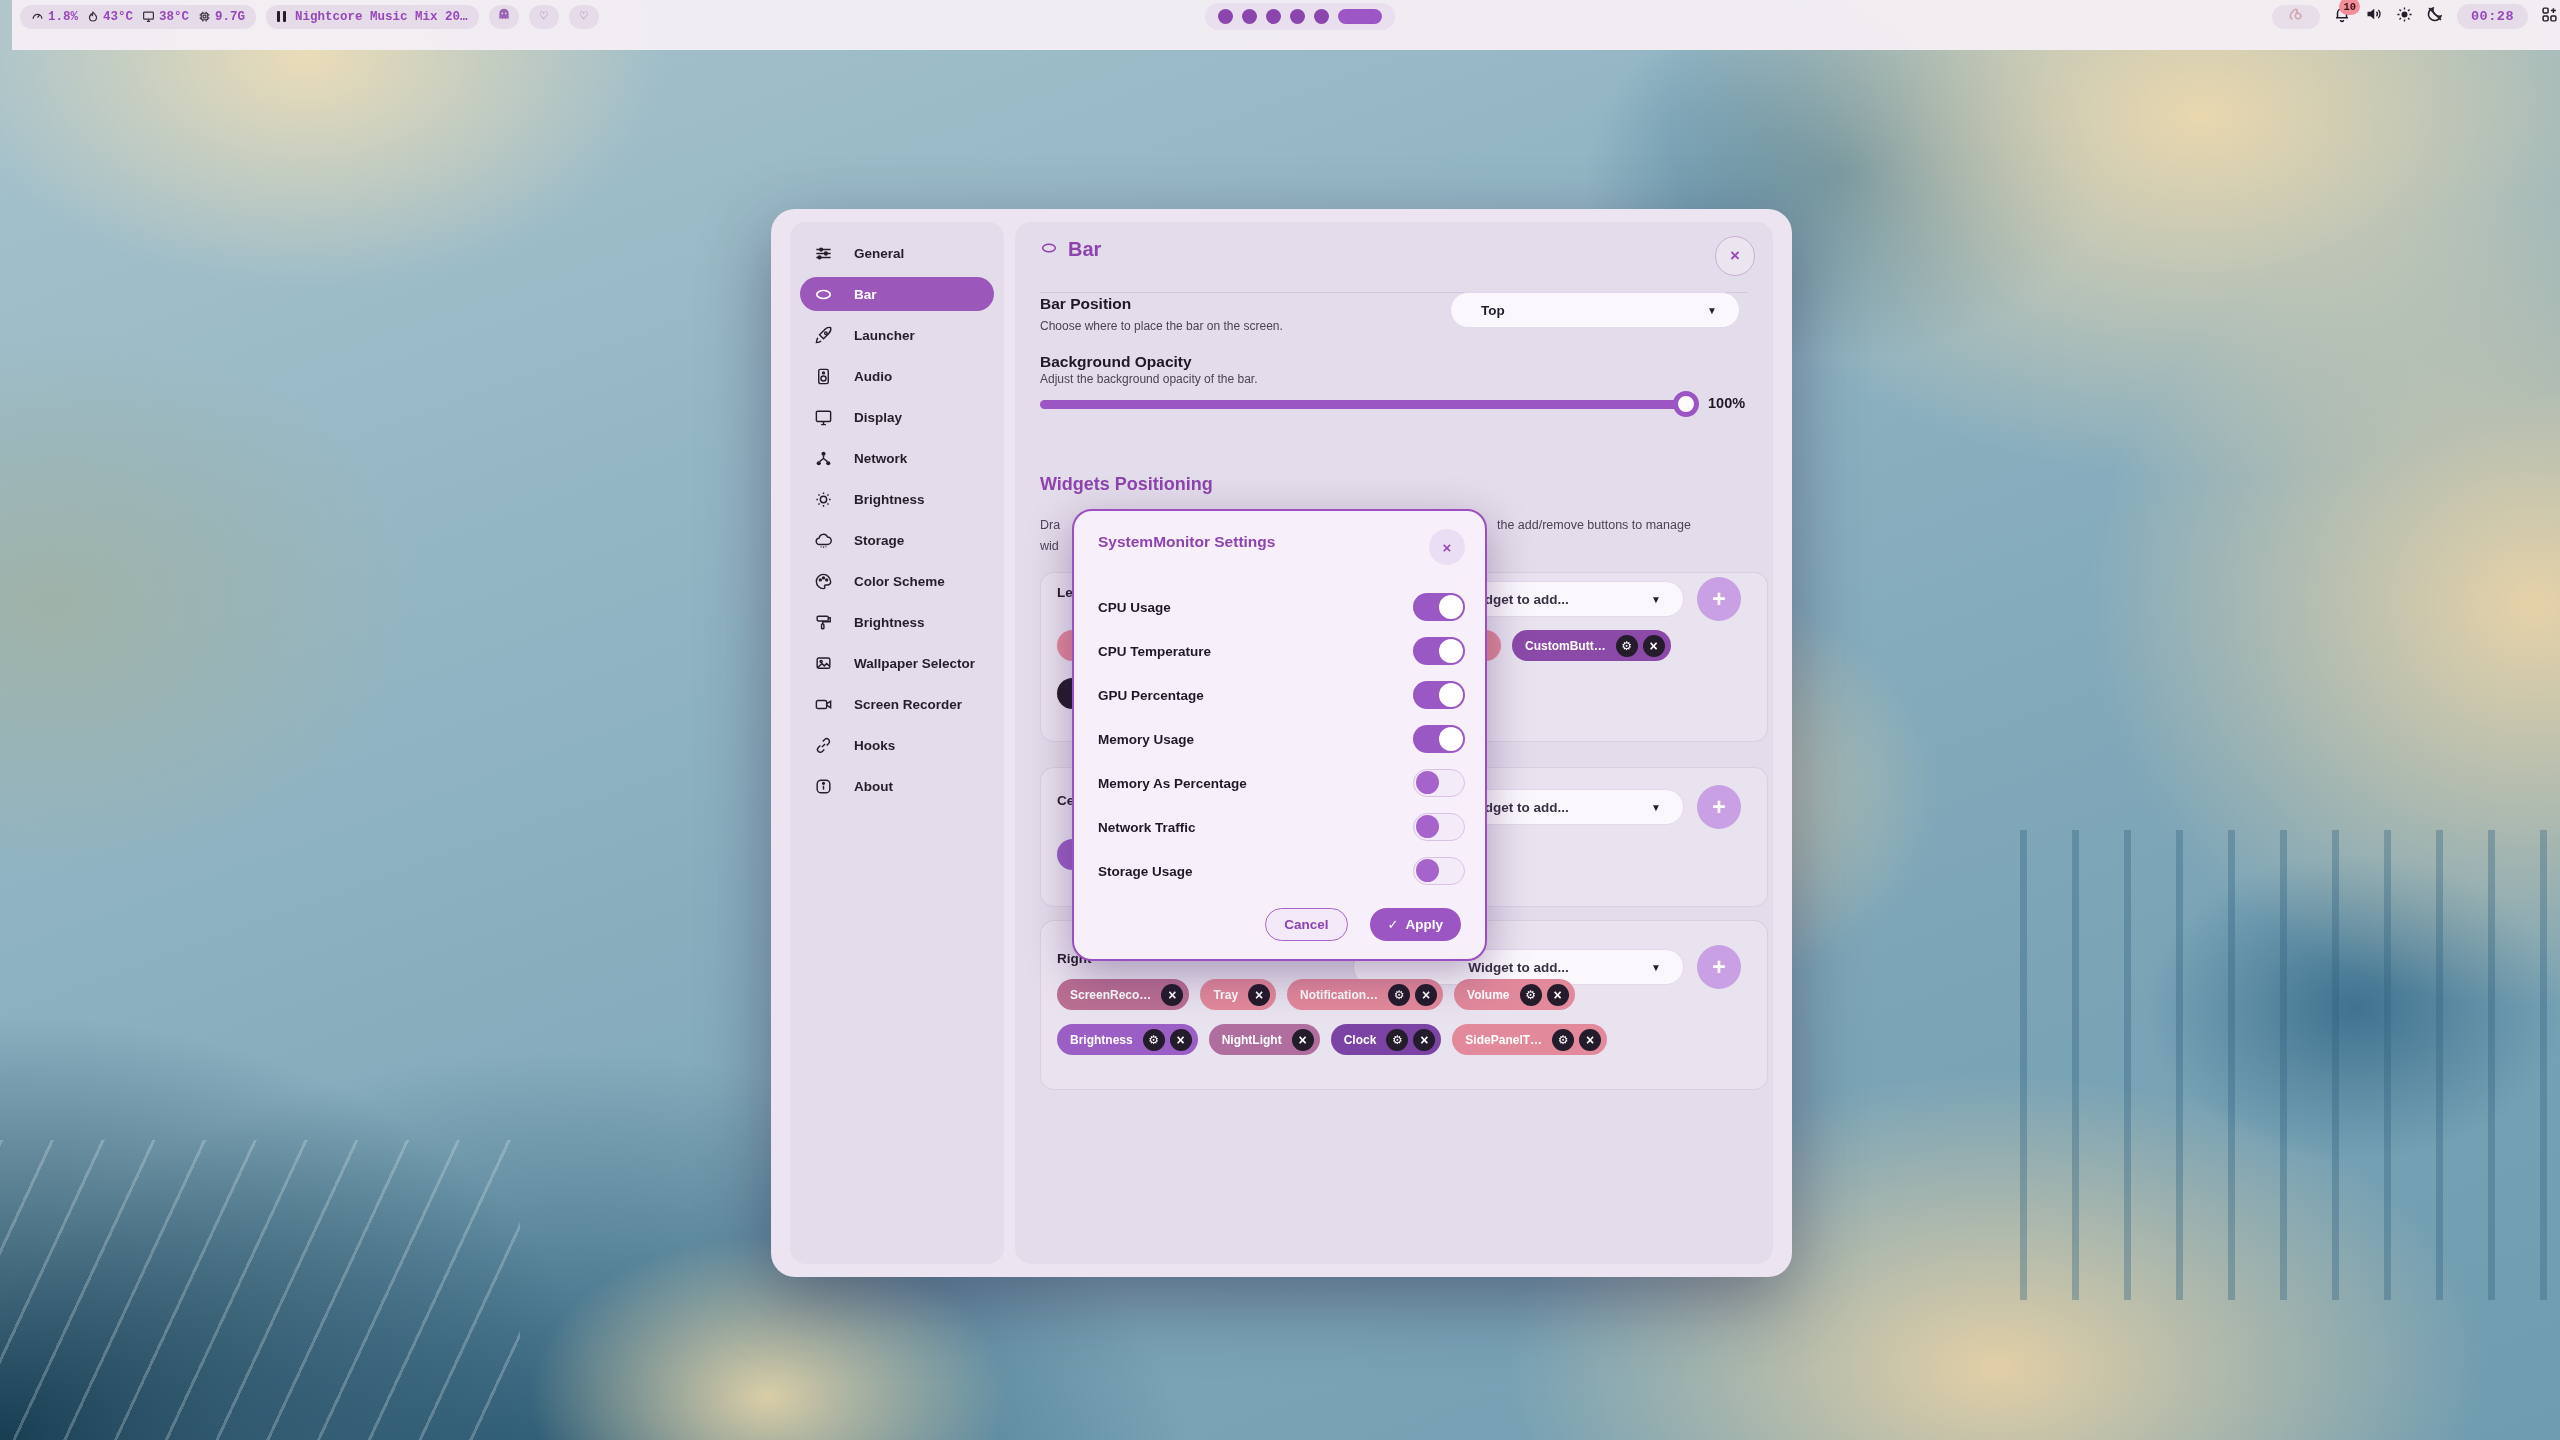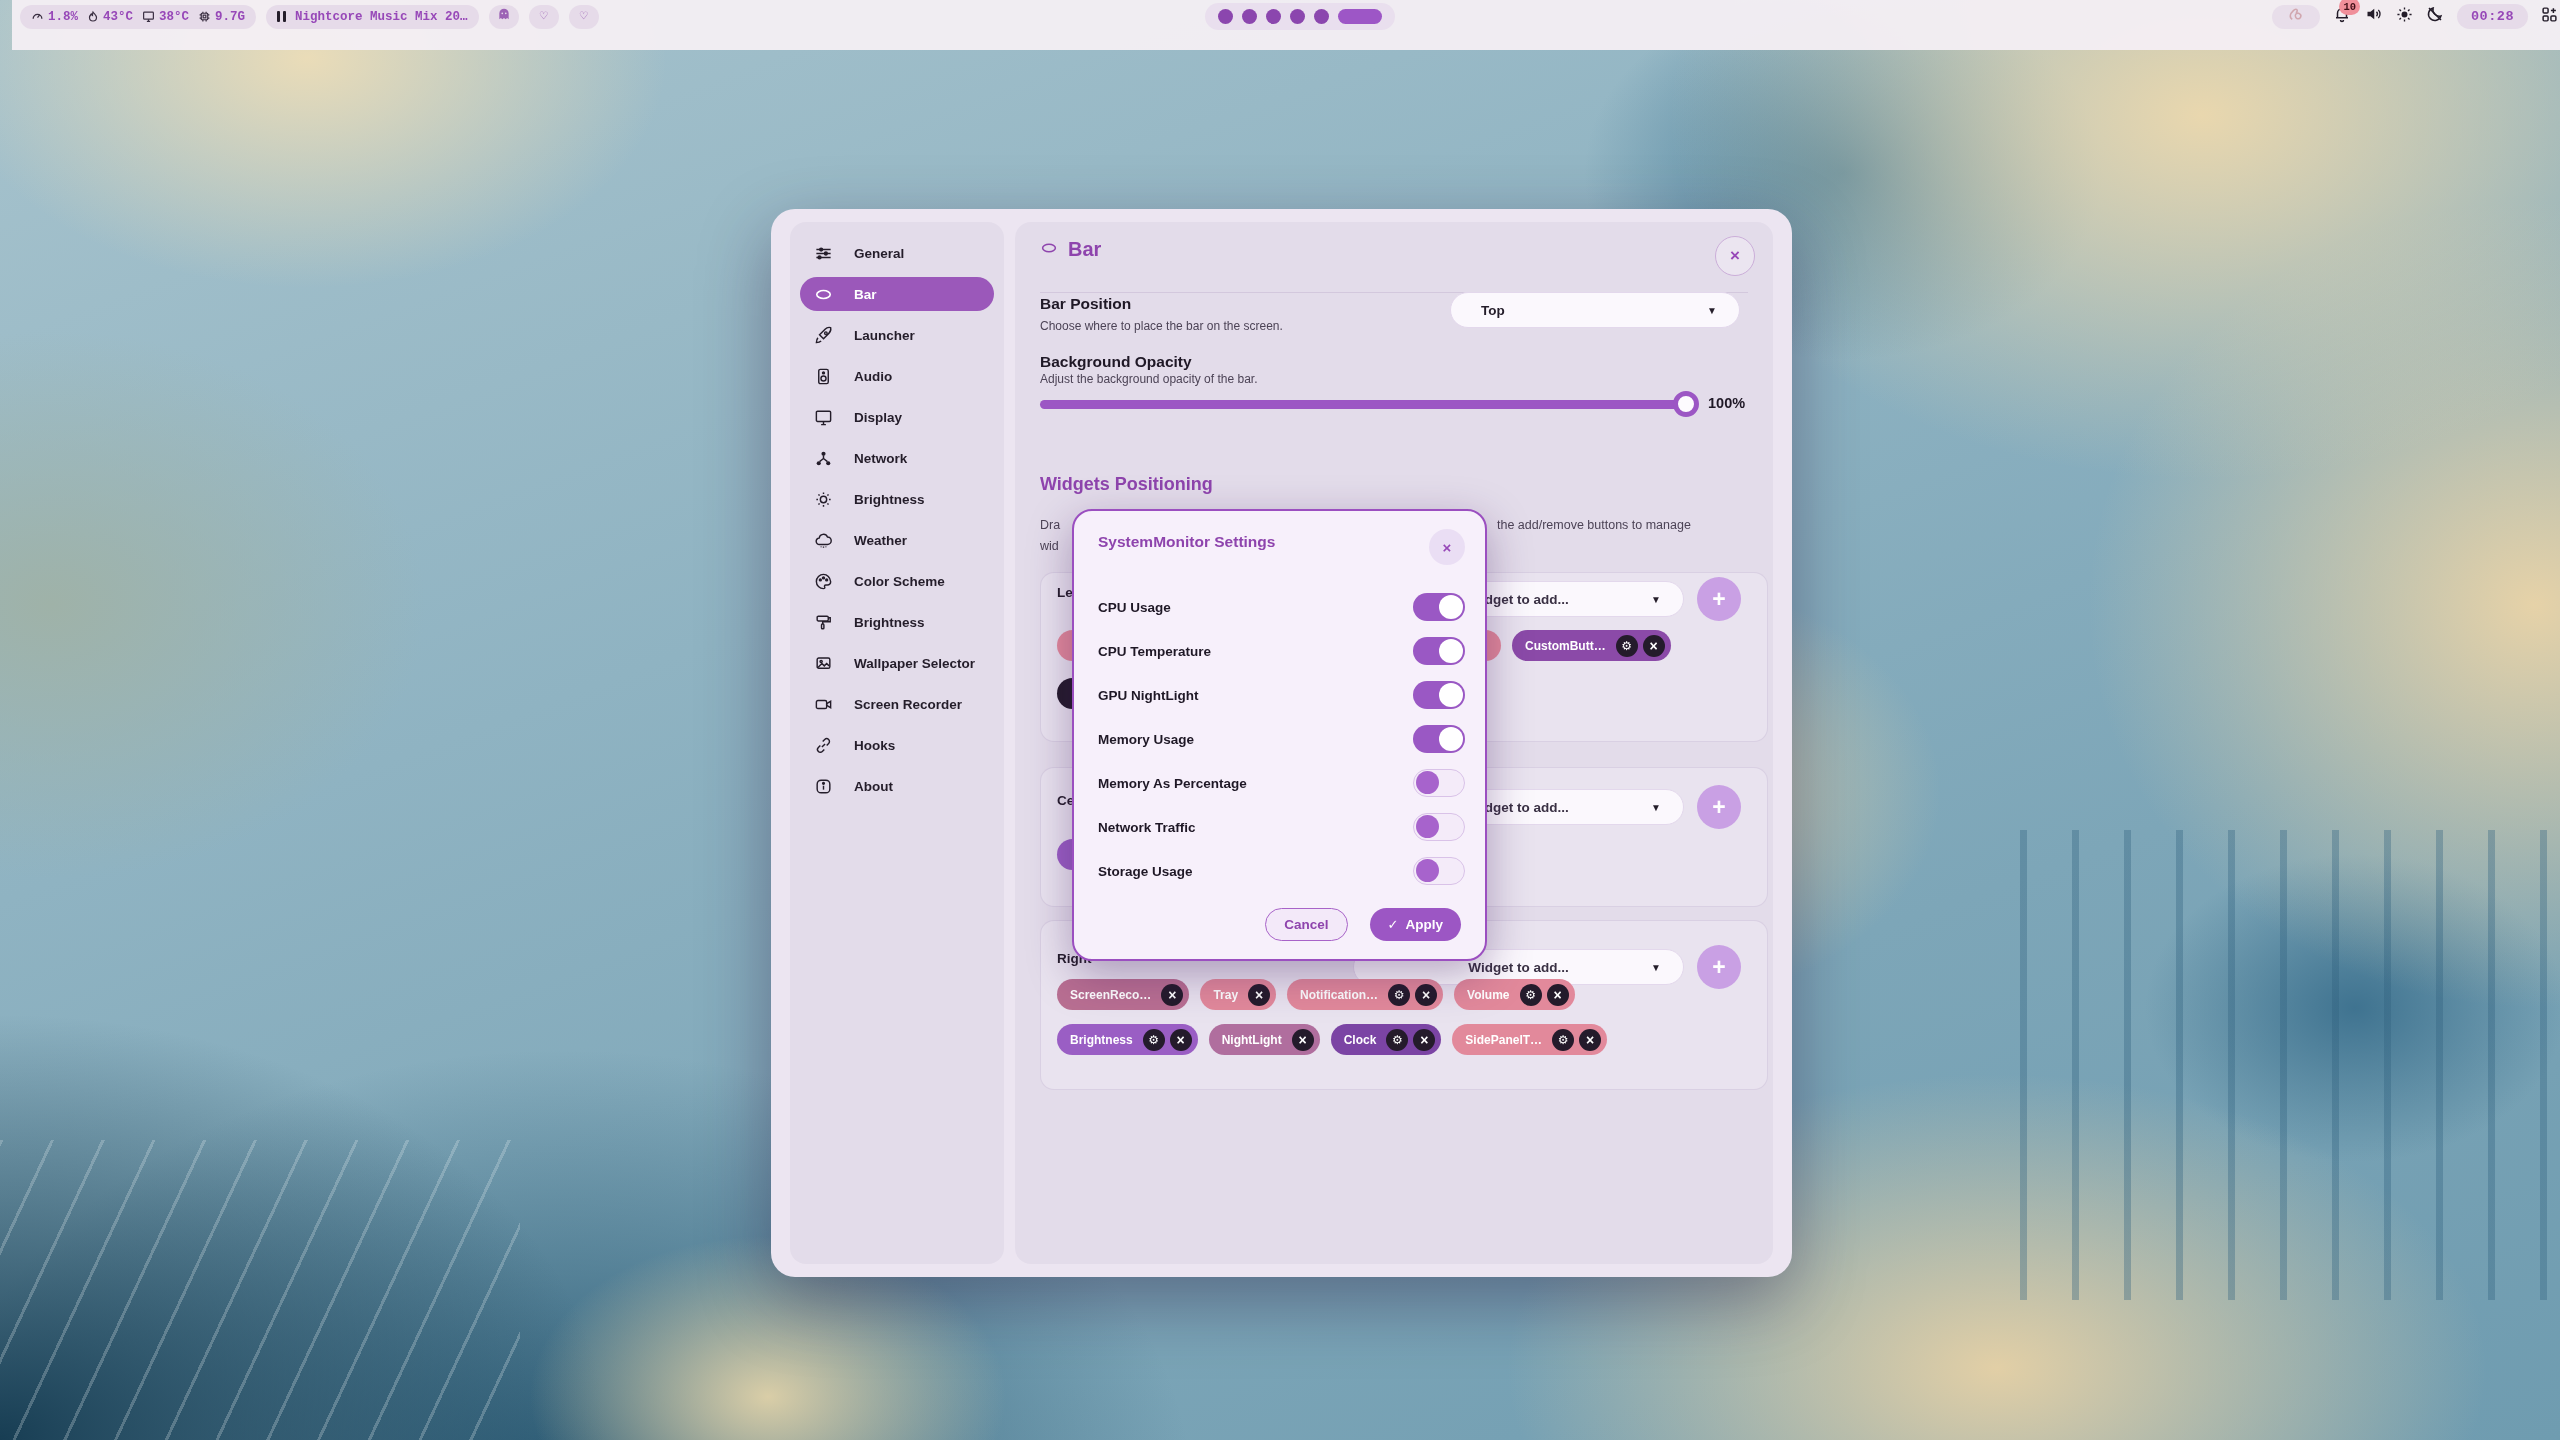--- a/index.html
+++ b/index.html
@@ -323,21 +323,21 @@
         </span>
       <span>Brightness</span>
     </div>
     <div class="side-item">
       <span>
           <svg width="19" height="19" viewBox="0 0 24 24" fill="none" stroke="currentColor" stroke-width="1.8">
             <path d="M7 17a4 4 0 01-.5-8A5.5 5.5 0 0117 7.5 4.5 4.5 0 0117 17H7z"></path>
             <path d="M9 19.5v1M12 19.5v1.5M15 19.5v1"></path>
           </svg>
         </span>
-      <span>Weather</span>
+      <span>Storage</span>
     </div>
     <div class="side-item">
       <span>
           <svg width="19" height="19" viewBox="0 0 24 24" fill="none" stroke="currentColor" stroke-width="1.8">
             <path d="M12 3a9 9 0 100 18c1.5 0 2-1 1.5-2s-.5-2.5 1.5-2.5H17a4 4 0 004-4.5C20.5 7 16.7 3 12 3z"></path>
             <circle cx="8" cy="10" r="1.2" fill="currentColor"></circle>
             <circle cx="12" cy="7.5" r="1.2" fill="currentColor"></circle>
             <circle cx="16" cy="10" r="1.2" fill="currentColor"></circle>
           </svg>
         </span>
@@ -516,21 +516,21 @@
           <i class="tknob"></i>
         </span>
     </div>
     <div class="dlg-row">
       <span class="dlg-label">CPU Temperature</span>
       <span class="toggle on">
           <i class="tknob"></i>
         </span>
     </div>
     <div class="dlg-row">
-      <span class="dlg-label">GPU NightLight</span>
+      <span class="dlg-label">GPU Percentage</span>
       <span class="toggle on">
           <i class="tknob"></i>
         </span>
     </div>
     <div class="dlg-row">
       <span class="dlg-label">Memory Usage</span>
       <span class="toggle on">
           <i class="tknob"></i>
         </span>
     </div>

